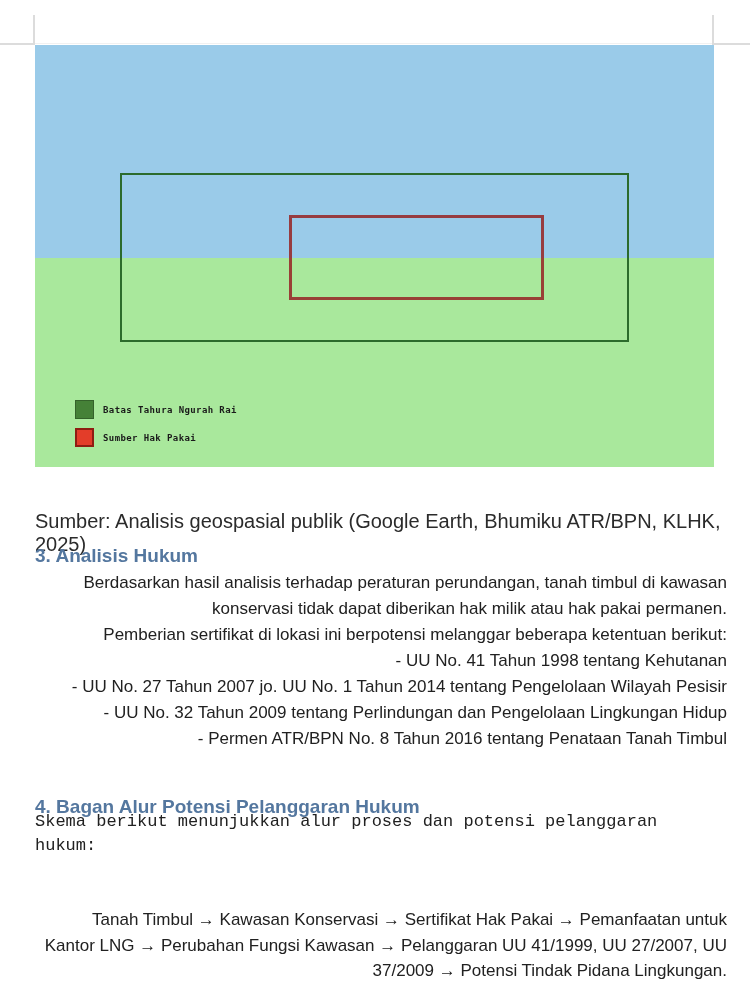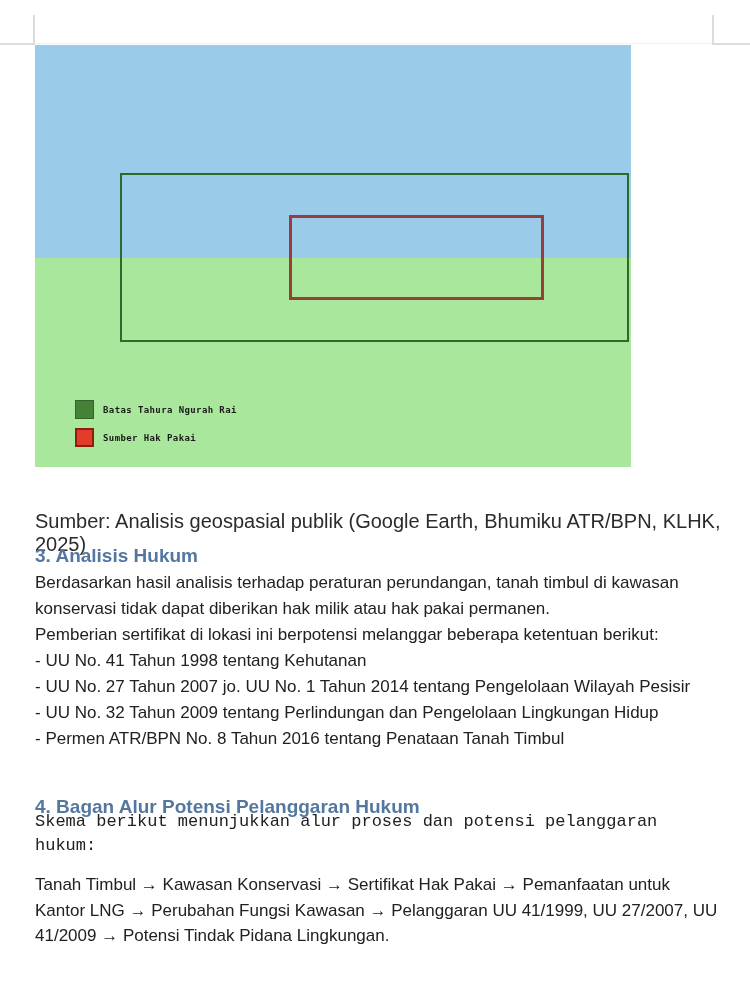--- a/index.html
+++ b/index.html
@@ -9,21 +9,21 @@
   }
   
   .sep{position:absolute;background:#dcdcdc;}
   .sep-faint{position:absolute;left:0;top:43px;width:750px;height:1px;background:#f1f1f1;}
   .sep-h-left{left:0;top:43px;width:35px;height:2px;}
   .sep-h-right{left:713px;top:43px;width:37px;height:2px;}
   .sep-v-left{left:33px;top:15px;width:2px;height:30px;}
   .sep-v-right{left:712px;top:15px;width:2px;height:30px;}
 
   
-  .map{position:absolute;left:35px;top:45px;width:596px;height:422px;overflow:hidden;}
+  .map{position:absolute;left:35px;top:45px;width:715px;height:422px;overflow:hidden;}
   .sea{position:absolute;left:0;top:0;width:679px;height:213px;background:#9acbe9;}
   .land{position:absolute;left:0;top:213px;width:679px;height:209px;background:#a9e89c;}
   .tahura-rect{
     position:absolute;left:85px;top:128px;width:509px;height:169px;
     border:2px solid #2c6b2c;box-sizing:border-box;
   }
   .parcel-rect{
     position:absolute;left:254px;top:170px;width:255px;height:85px;
     border:3px solid rgba(150,40,40,0.88);box-sizing:border-box;
   }
@@ -47,22 +47,22 @@
     font-size:19px;font-weight:bold;color:#54779f;
   }
   .heading-3{top:529px;}
   .heading-4{top:780px;}
   .para{
     position:absolute;left:35px;width:692px;
     font-size:17px;line-height:26px;color:#212121;
   }
   .para-legal{top:570px;}
   .para-intro{top:810px;line-height:24px;font-family:Liberation Mono, monospace;}
-  .para-flow{top:872px;line-height:25.5px;}
-  .line{white-space:nowrap;}
+  .para-flow{top:907px;line-height:25.5px;}
+  .line{white-space:nowrap;text-align:right;}
 </style>
 </head>
 <body>
 
 <div class="sep-faint"></div>
 <div class="sep sep-h-left"></div>
 <div class="sep sep-h-right"></div>
 <div class="sep sep-v-left"></div>
 <div class="sep sep-v-right"></div>
 
@@ -94,14 +94,14 @@
   <div class="line">- UU No. 27 Tahun 2007 jo. UU No. 1 Tahun 2014 tentang Pengelolaan Wilayah Pesisir</div>
   <div class="line">- UU No. 32 Tahun 2009 tentang Perlindungan dan Pengelolaan Lingkungan Hidup</div>
   <div class="line">- Permen ATR/BPN No. 8 Tahun 2016 tentang Penataan Tanah Timbul</div>
 </div>
 
 <h2 class="heading heading-4">4. Bagan Alur Potensi Pelanggaran Hukum</h2>
 <div class="para para-intro">Skema berikut menunjukkan alur proses dan potensi pelanggaran hukum:</div>
 <div class="para para-flow">
   <div class="line">Tanah Timbul → Kawasan Konservasi → Sertifikat Hak Pakai → Pemanfaatan untuk</div>
   <div class="line">Kantor LNG → Perubahan Fungsi Kawasan → Pelanggaran UU 41/1999, UU 27/2007, UU</div>
-  <div class="line">41/2009 → Potensi Tindak Pidana Lingkungan.</div>
+  <div class="line">37/2009 → Potensi Tindak Pidana Lingkungan.</div>
 </div>
 
 </body></html>

